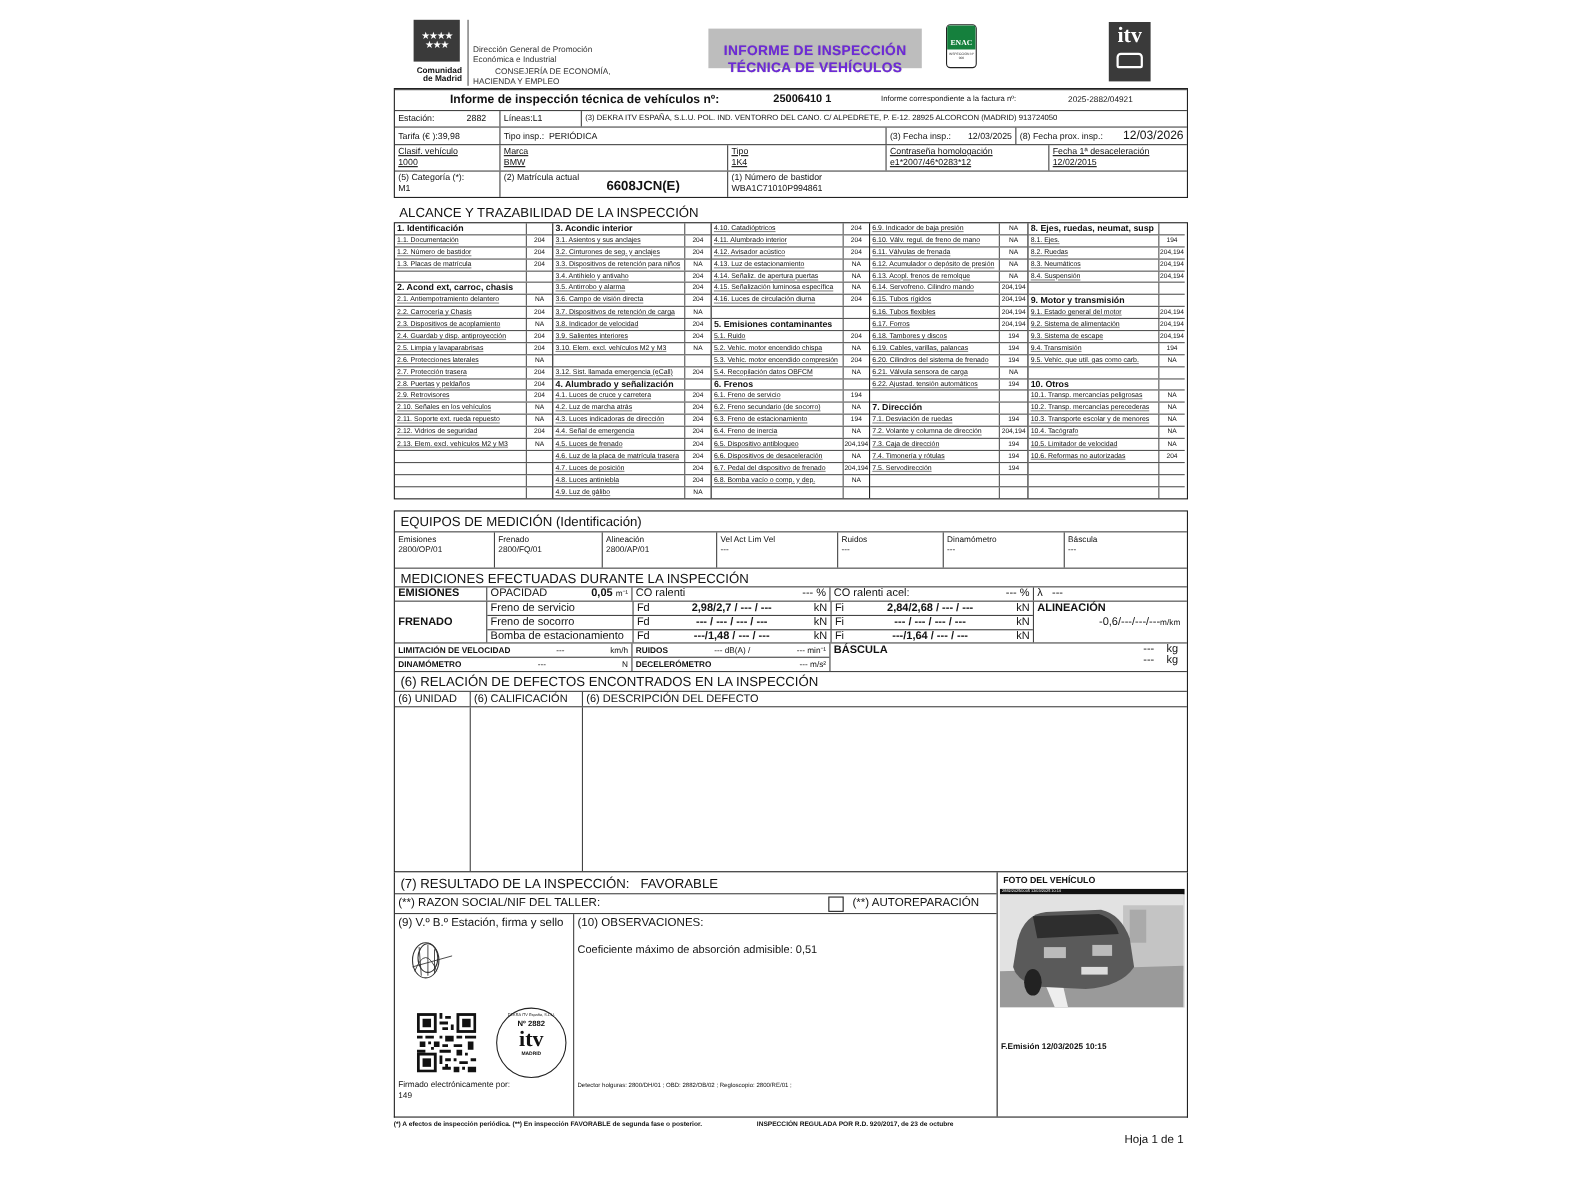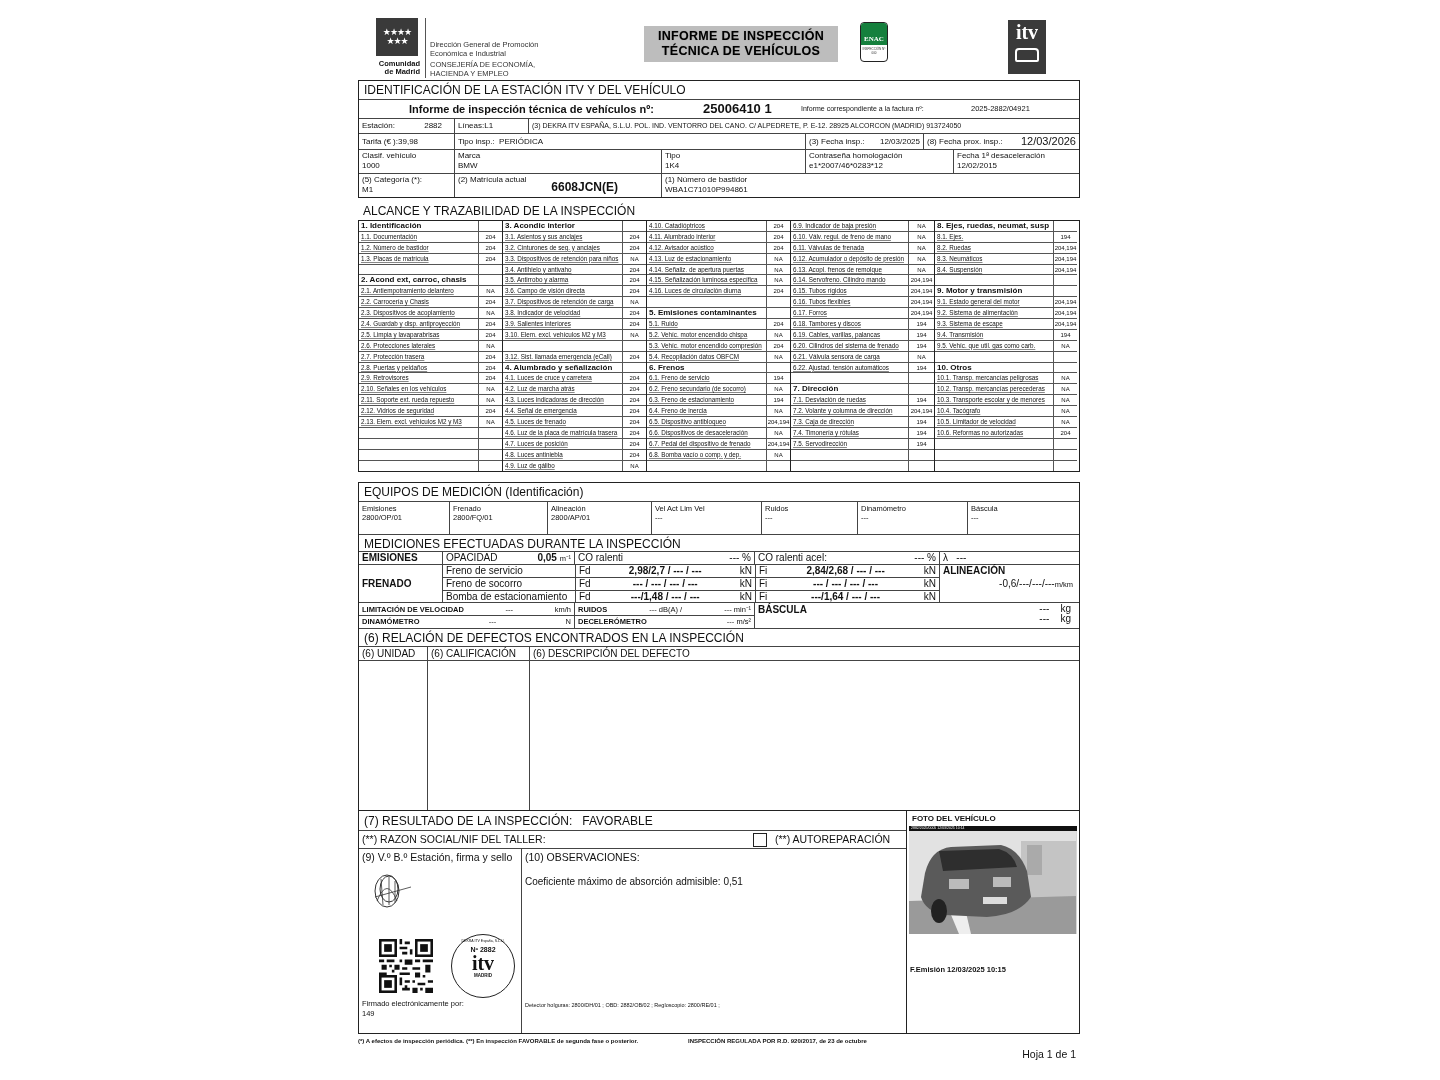--- a/index.html
+++ b/index.html
@@ -7,22 +7,22 @@
   body { font-family: "Liberation Sans", sans-serif; color: #111; position: relative; }
   .page { position: absolute; left: 358px; top: 14px; width: 722px; }
 
   
   .hdr { position: relative; height: 66px; }
   .cam-logo { position: absolute; left: 17px; top: 4px; width: 50px; }
   .cam-flag { width: 42px; height: 38px; background: #3a3a3a; margin-left: 1px; display:flex; align-items:center; justify-content:center; color:#fff; font-size:9px; letter-spacing:-1px; line-height:9px; text-align:center; }
   .cam-name { font-size: 7.5px; font-weight: bold; text-align: right; line-height: 8px; margin-top: 4px; width: 45px; }
   .cam-div { position: absolute; left: 67px; top: 4px; width: 1px; height: 60px; background: #555; }
   .cam-text { position: absolute; left: 72px; top: 27px; font-size: 7.5px; line-height: 8.5px; color: #333; }
-  .cam-text .sp { margin-top: 3px; }
-  .title-banner { position: absolute; left: 286px; top: 12px; width: 194px; height: 36px; background: #bdbdbd; color: #000000; font-weight: bold; font-size: 12.5px; line-height: 15px; text-align: center; padding-top: 3px; letter-spacing: 0.3px; text-shadow: 0 0 1px #888; }
+  .cam-text .sp { margin-top: 3px; margin-left: 20px; }
+  .title-banner { position: absolute; left: 286px; top: 12px; width: 194px; height: 36px; background: #bdbdbd; color: #6d28d9; font-weight: bold; font-size: 12.5px; line-height: 15px; text-align: center; padding-top: 13px; letter-spacing: 0.3px; text-shadow: 0 0 1px #888; }
   .enac { position: absolute; left: 502px; top: 8px; width: 28px; height: 40px; border: 1.5px solid #222; border-radius: 4px; overflow: hidden; }
   .enac .top { background: #15803d; color: #fff; font-size: 7px; text-align: center; font-family: "Liberation Serif", serif; height: 22px; padding-top: 12px; font-weight: bold; }
   .enac .bot { font-size: 3px; text-align: center; line-height: 4px; padding-top: 2px; color:#333; }
   .itv-logo { position: absolute; left: 650px; top: 6px; width: 38px; height: 54px; background: #3a3a3a; color: #fff; text-align: center; }
   .itv-logo .t { font-size: 20px; font-weight: bold; line-height: 24px; font-family: "Liberation Serif", serif; }
   .itv-logo .car { width: 24px; height: 14px; border: 2px solid #fff; border-radius: 4px 4px 2px 2px; margin: 4px auto 0; }
 
   
   .box { border: 1.2px solid #222; }
   .sec-title { font-size: 12px; font-weight: normal; padding: 2px 5px; height: 18px; }
@@ -110,24 +110,23 @@
       <div class="top">ENAC</div>
       <div class="bot">INSPECCIÓN Nº 000</div>
     </div>
     <div class="itv-logo">
       <div class="t">itv</div>
       <div class="car"></div>
     </div>
   </div>
 
   <div class="box">
-    <div class="sec-title">IDENTIFICACIÓN DE LA ESTACIÓN ITV Y DEL VEHÍCULO</div>
     <div class="row" style="height:19px;">
       <div style="width:294px;font-size:11px;line-height:16px;font-weight:600;margin-left:47px;">Informe de inspección técnica de vehículos nº:</div>
-      <div style="width:98px;border-left:none;font-size:13px;line-height:16px;font-weight:bold;">25006410 1</div>
+      <div style="width:98px;border-left:none;font-size:10px;line-height:16px;font-weight:bold;">25006410 1</div>
       <div style="width:170px;border-left:none;font-size:7px;line-height:16px;">Informe correspondiente a la factura nº:</div>
       <div style="flex:1;border-left:none;font-size:7.5px;line-height:16px;">2025-2882/04921</div>
     </div>
     <div class="row" style="height:15px;line-height:12px;">
       <div style="width:95px;display:flex;justify-content:space-between;padding-right:12px;">
         <span>Estación:</span>
         <span>2882</span>
       </div>
       <div style="width:74px;"><span>Líneas:</span><span>L1</span></div>
       <div style="flex:1;font-size:7px;">(3) DEKRA ITV ESPAÑA, S.L.U. POL. IND. VENTORRO DEL CANO. C/ ALPEDRETE, P. E-12. 28925 ALCORCON (MADRID) 913724050</div>
@@ -140,21 +139,21 @@
       <div style="width:351px;"><span>Tipo insp.:</span>&nbsp;&nbsp;<span>PERIÓDICA</span></div>
       <div style="width:118px;display:flex;justify-content:space-between;">
           <span>(3) Fecha insp.:</span>
           <span>12/03/2025</span>
         </div>
       <div style="flex:1;display:flex;justify-content:space-between;align-items:center;">
           <span>(8) Fecha prox. insp.:</span>
           <span style="font-size:11px;">12/03/2026</span>
         </div>
     </div>
-    <div class="row" style="height:24px;line-height:10px;">
+    <div class="row" style="height:24px;line-height:10px;text-decoration:underline;">
       <div style="width:95px;">
           <div>Clasif. vehículo</div>
           <div>1000</div>
         </div>
       <div style="width:207px;">
           <div>Marca</div>
           <div>BMW</div>
         </div>
       <div style="width:144px;">
           <div>Tipo</div>

